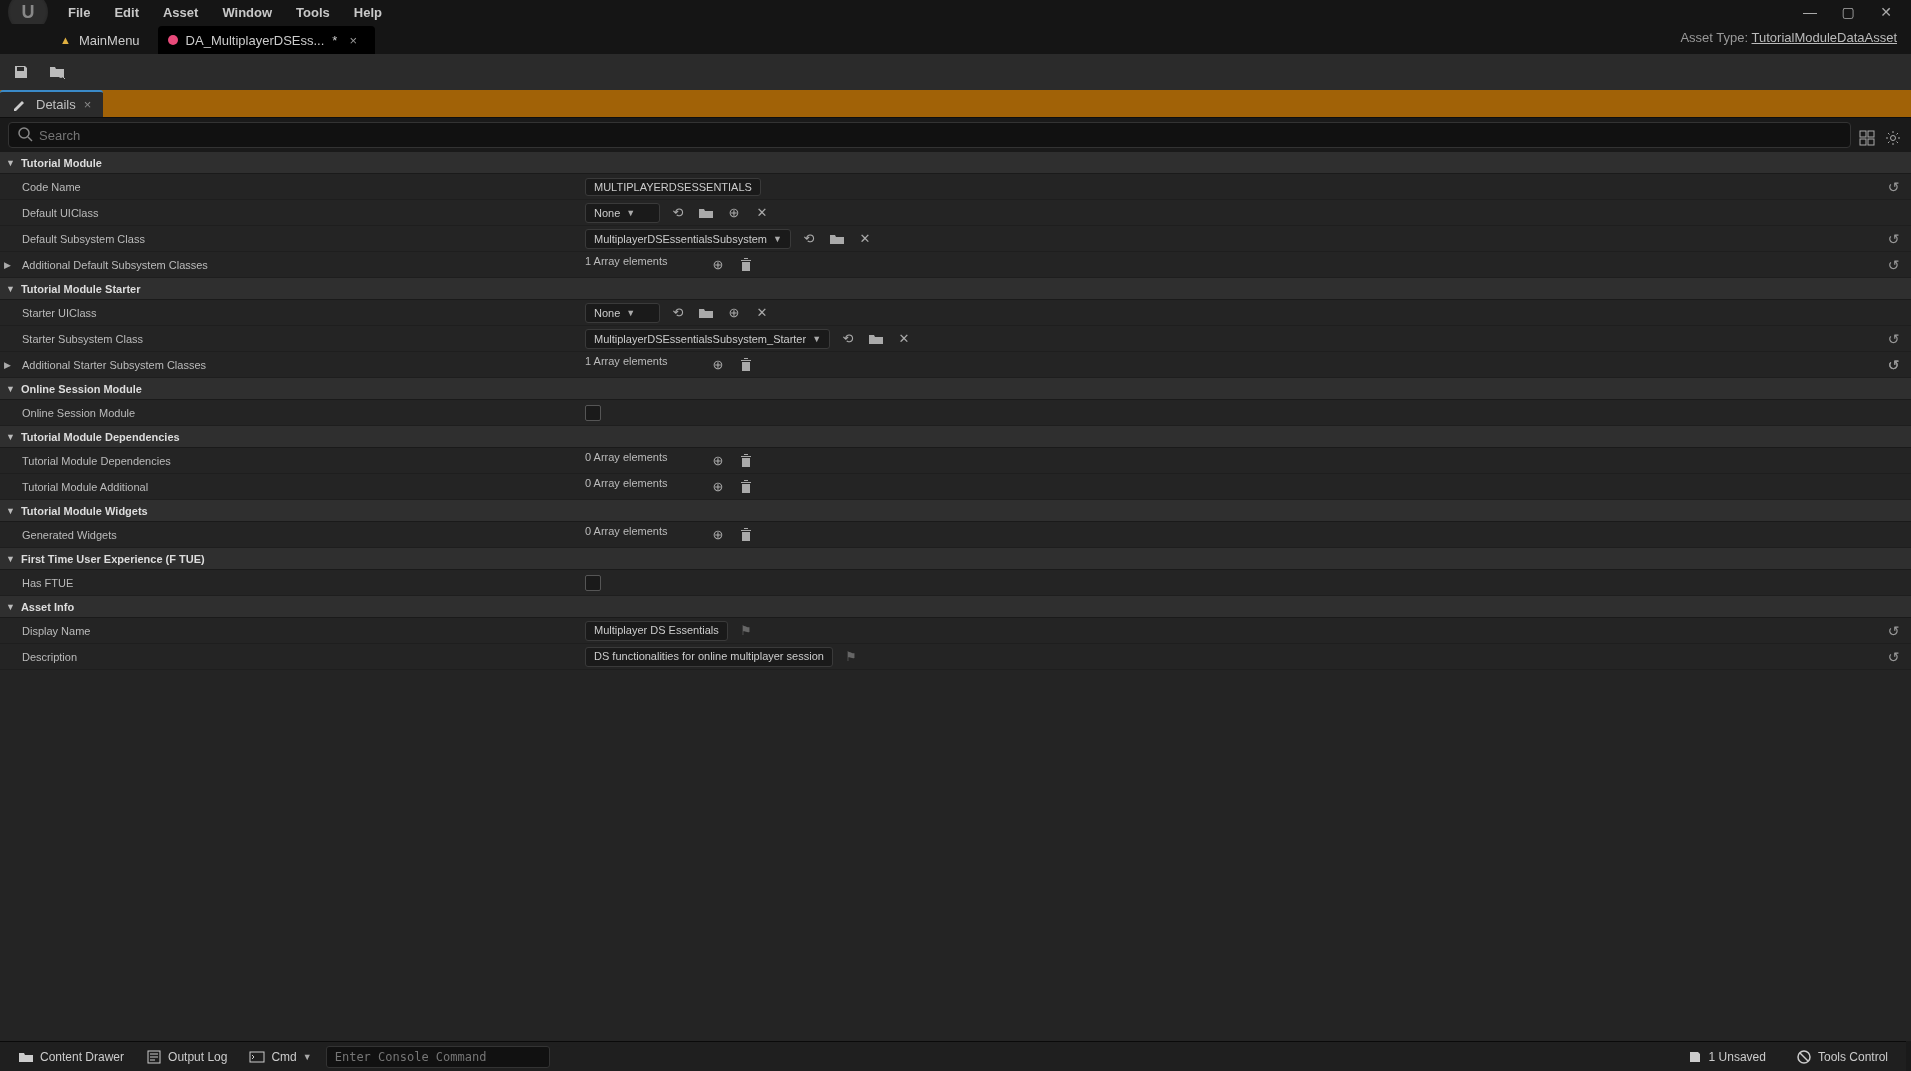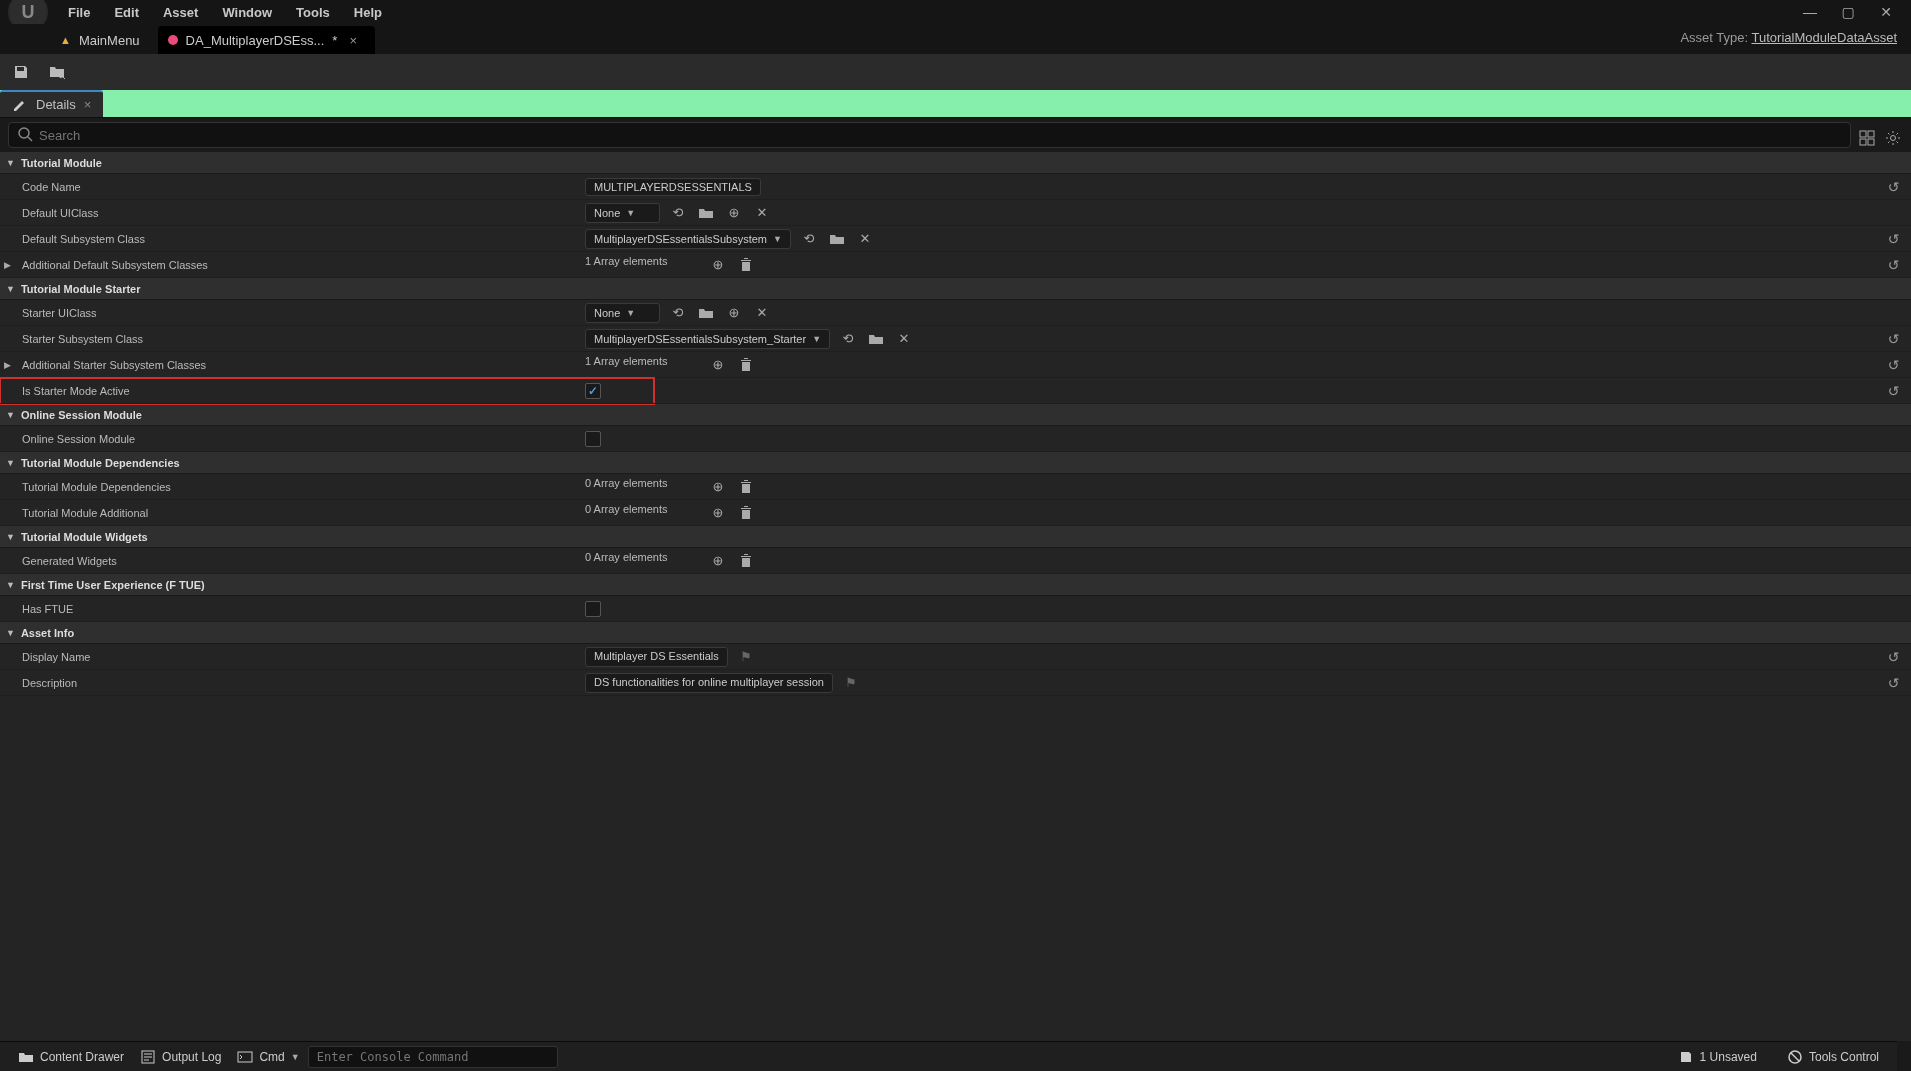--- a/index.html
+++ b/index.html
@@ -22,21 +22,21 @@
 .tab-icon-mm { color:#e0b040; font-size:11px;}
 .tab-icon-da { width:10px; height:10px; border-radius:50%; background:#e84a7a;}
 .asset-type-label { position:absolute; right:14px; top:6px; color:#999; font-size:13px;}
 .asset-type-label a { color:#bbb; text-decoration:underline;}
 
 
 .toolbar { height: 36px; background: #2b2b2b; display:flex; align-items:center; gap:14px; padding:0 10px;}
 .tool-btn { width:22px; height:22px; color:#bbb; cursor:pointer; display:flex; align-items:center; justify-content:center;}
 
 
-.panel-tabrow { height:28px; background:#86efac; display:flex; border-bottom:1px solid #0e0e0e;}
+.panel-tabrow { height:28px; background:#a16207; display:flex; border-bottom:1px solid #0e0e0e;}
 .panel-tab { padding: 4px 12px; display:flex; align-items:center; gap:8px; background:#2b2b2b; border-top:2px solid #3a8ac8; border-radius:3px 3px 0 0; font-size:13px;}
 .panel-tab .closex { color:#888; cursor:pointer;}
 
 .searchrow { height:34px; background:#1a1a1a; padding:4px 8px; display:flex; align-items:flex-end; gap:6px;}
 .searchbox { flex:1; background:#111; border:1px solid #333; border-radius:4px; height:26px; display:flex; align-items:center; padding:0 8px;}
 .searchbox input { flex:1; background:transparent; border:none; outline:none; color:#ccc; font-size:13px;}
 .sicon { color:#888; margin-right:6px;}
 .view-btn { width:20px; height:20px; color:#aaa; cursor:pointer; display:flex;align-items:center;justify-content:center;}
 
 
@@ -56,23 +56,23 @@
 .val-dropdown { background:#1a1a1a; border:1px solid #3a3a3a; border-radius:3px; padding:2px 8px; font-size:11px; color:#ccc; display:flex; align-items:center; gap:6px; cursor:pointer;}
 .dd-arrow { font-size:9px; color:#aaa;}
 .icon-btn { width:20px; height:20px; color:#aaa; cursor:pointer; display:flex; align-items:center; justify-content:center; font-size:13px;}
 .checkbox { width:16px; height:16px; border:1px solid #555; border-radius:2px; background:#1a1a1a; display:flex; align-items:center; justify-content:center; cursor:pointer;}
 .checkbox.checked::after { content:"✓"; color:#4a9ed8; font-size:12px; font-weight:bold;}
 .array-text { font-size:11px; color:#bbb;}
 .expand-arrow { position:absolute; left:4px; font-size:9px; color:#aaa;}
 .prop-row { position:relative;}
 
 
-.bottombar { position:fixed; bottom:0; left:0; right:14px; height:30px; background:#1f1f1f; display:flex; align-items:center; padding:0 10px; border-top:1px solid #0a0a0a; font-size:12px;}
+.bottombar { position:fixed; bottom:0; left:0; right:5px; height:30px; background:#1f1f1f; display:flex; align-items:center; gap:6px; padding:0 10px; border-top:1px solid #0a0a0a; font-size:12px;}
 .bb-btn { display:flex; align-items:center; gap:6px; padding:3px 8px; color:#ccc; cursor:pointer; border-radius:3px;}
-.cmd-input { background:#111; border:1px solid #333; border-radius:3px; height:22px; width:250px; padding:0 8px; color:#777; font-family:monospace; font-size:12px;}
+.cmd-input { background:#111; border:1px solid #333; border-radius:3px; height:22px; width:224px; padding:0 8px; color:#777; font-family:monospace; font-size:12px;}
 .bb-right { margin-left:auto; display:flex; align-items:center; gap:14px;}
 
 svg { width:16px; height:16px; }
 </style>
 </head>
 <body>
 
 <div class="titlebar">
   <div class="logo">
       <span class="logo-inner">U</span>
@@ -277,26 +277,20 @@
       <div class="icon-btn">⊕</div>
       <div class="icon-btn">
           <svg viewBox="0 0 16 16">
             <path fill="currentColor" d="M4 5h8v9H4zM3 3h10v1H3zM6 1h4v1H6z"></path>
           </svg>
         </div>
     </div>
     <div class="prop-reset">↺</div>
   </div>
 
-  <div class="prop-row highlight-row" style="width:654px;">
-    <div class="prop-label">Is Starter Mode Active</div>
-    <div class="prop-value">
-        <div class="checkbox checked"></div>
-      </div>
-  </div>
   <div class="prop-row" style="margin-top:-26px; pointer-events:none;">
     <div class="prop-label"></div>
       <div class="prop-value"></div>
     <div class="prop-reset" style="pointer-events:auto;">↺</div>
   </div>
 
   <div class="category-header">
       <span class="cat-arrow">▼</span>
       <span>Online Session Module</span>
     </div>

